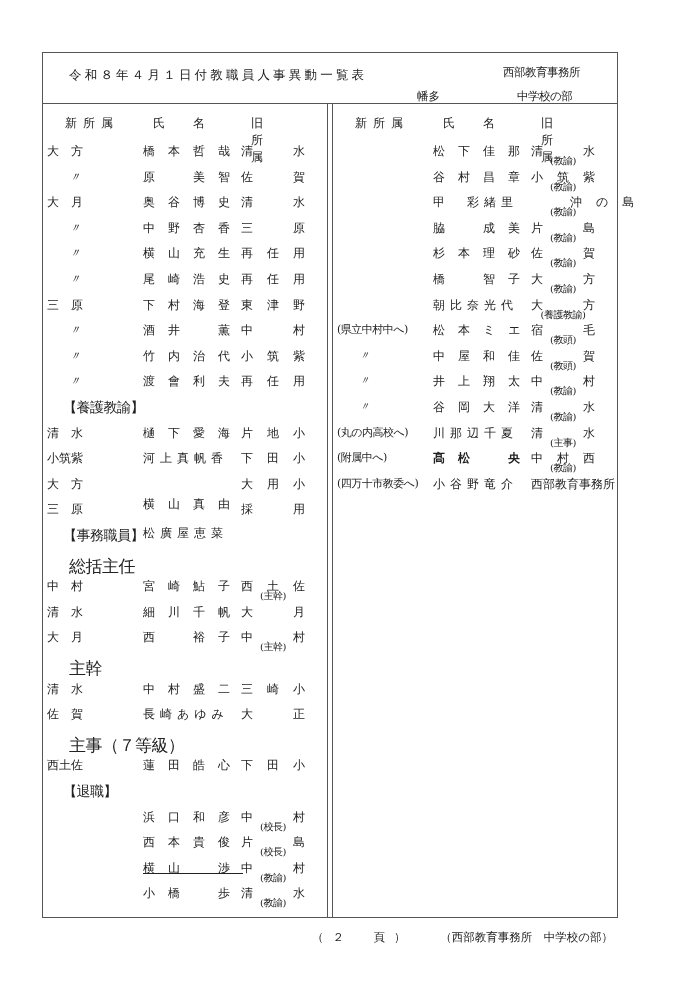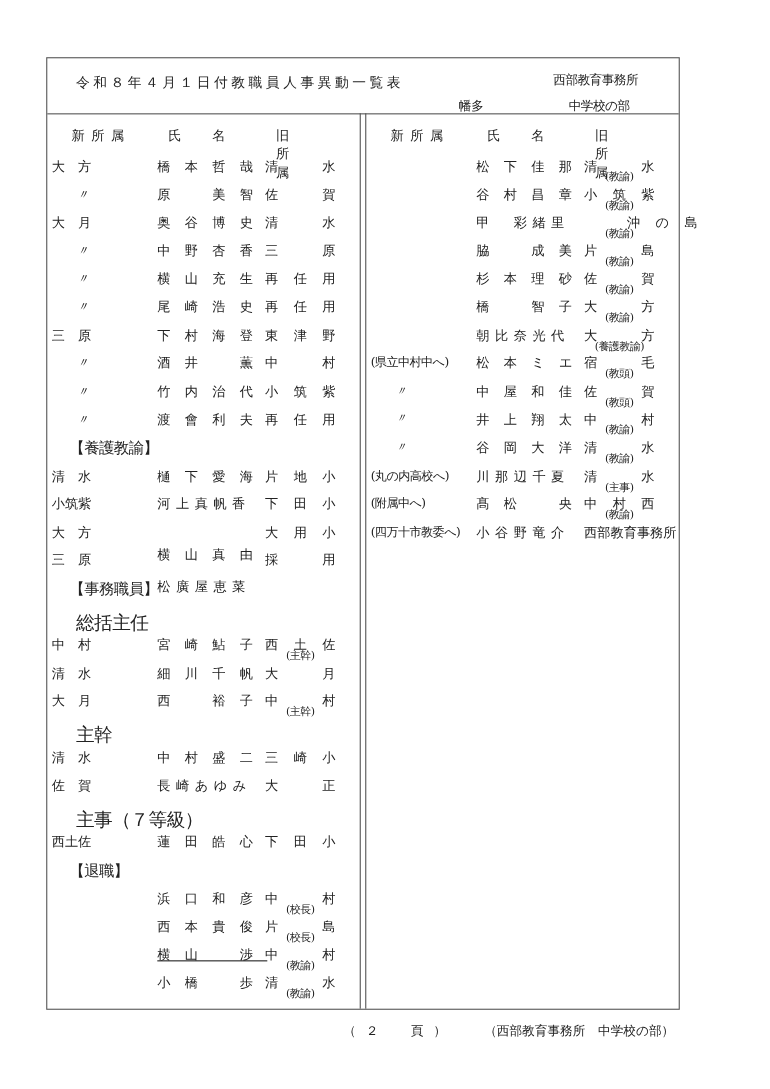--- a/index.html
+++ b/index.html
@@ -240,21 +240,21 @@
         <span class="nm" style="letter-spacing: 13px;">谷岡大洋</span>
         <span class="op"><span style="letter-spacing: 14px;">清　水</span><span class="role">(教諭)</span></span>
       </div>
       <div class="row" style="top: 321.6px;">
         <span class="np">(丸の内高校へ)</span>
         <span class="nm" style="letter-spacing: 5px;">川那辺千夏</span>
         <span class="op"><span style="letter-spacing: 14px;">清　水</span><span class="role">(主事)</span></span>
       </div>
       <div class="row" style="top: 347.2px;">
         <span class="np">(附属中へ)</span>
-        <span class="nm" style="letter-spacing: 13px;">髙松　央</span>
+        <span class="nm" style="letter-spacing: 13px; font-weight: bold;">髙松　央</span>
         <span class="op"><span style="letter-spacing: 14px;">中村西</span><span class="role">(教諭)</span></span>
       </div>
       <div class="row" style="top: 372.8px;">
         <span class="np">(四万十市教委へ)</span>
         <span class="nm" style="letter-spacing: 5px;">小谷野竜介</span>
         <span class="op"><span style="letter-spacing: 0px;">西部教育事務所</span></span>
       </div>
     </div>
 </div>
 

